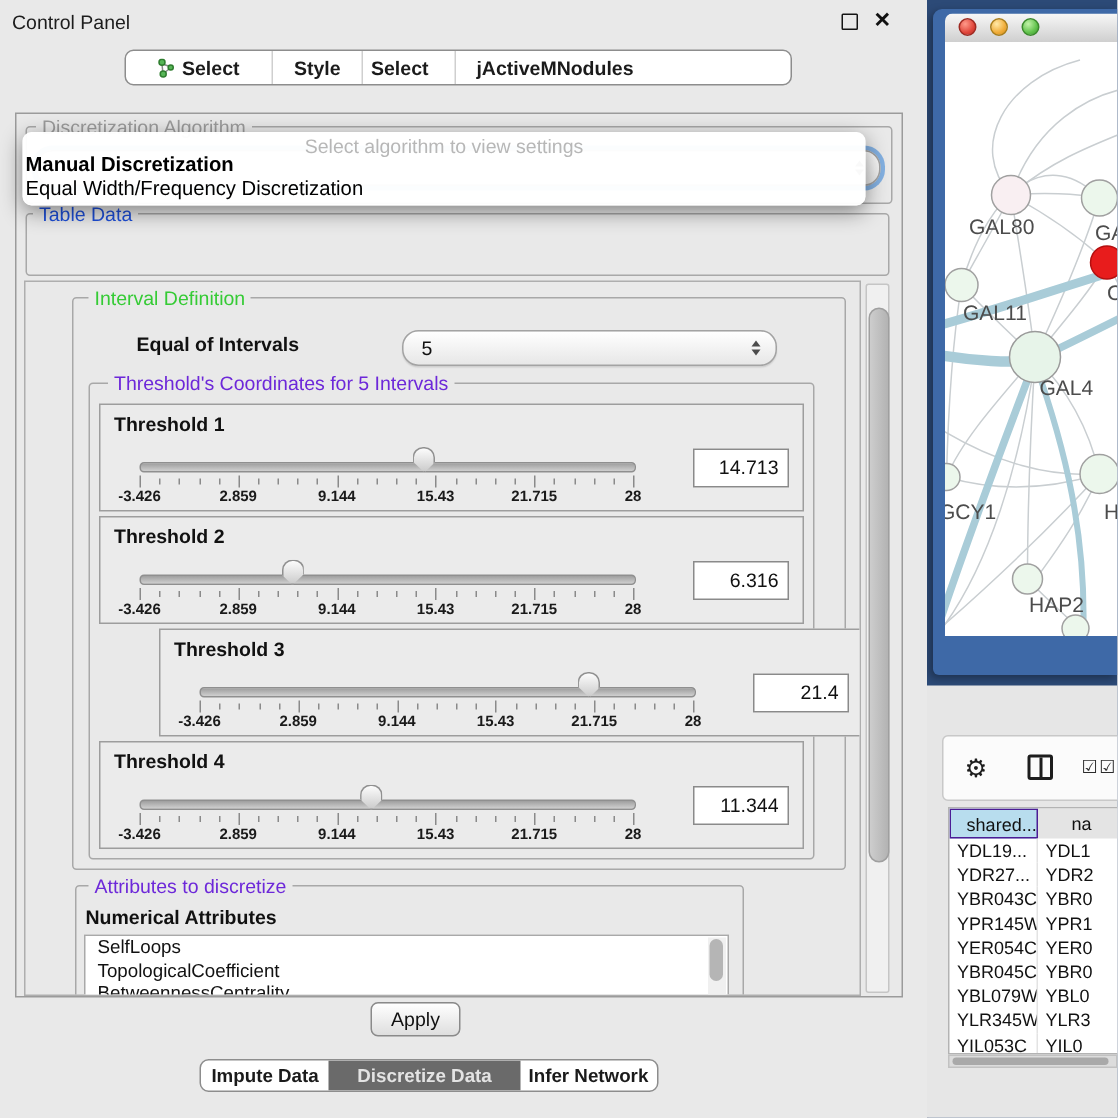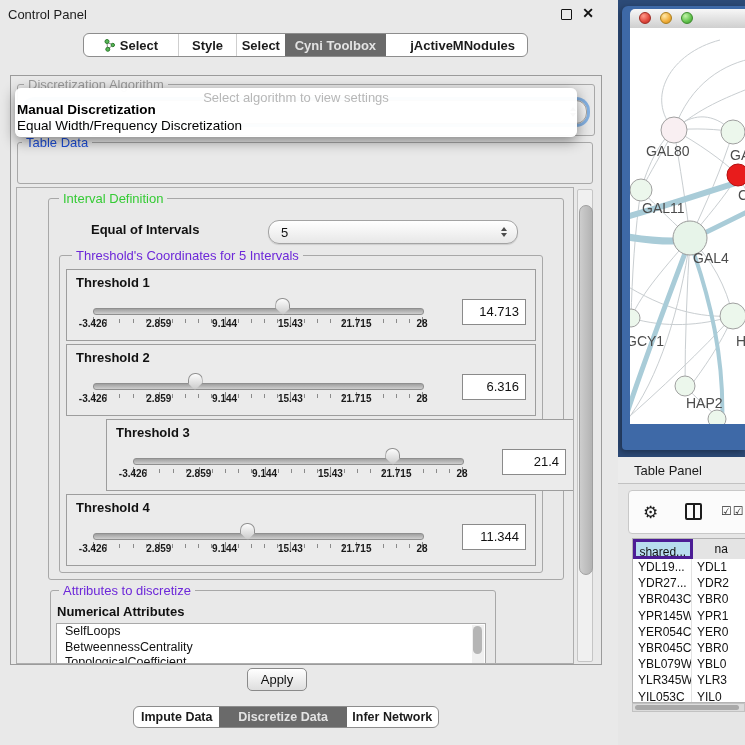--- a/index.html
+++ b/index.html
@@ -40,21 +40,21 @@
   
   .scrollpane{position:absolute;left:5px;top:111px;width:558px;height:477px;border:1px solid #aeaeae;background:#e9e9e9;overflow:hidden;box-sizing:border-box;}
   .v-scrollbar{position:absolute;left:566px;top:113px;width:16px;height:473px;background:#f0f0f0;border:1px solid #c5c5c5;border-radius:2px;box-sizing:border-box;}
   .v-thumb{position:absolute;left:1px;top:15px;width:12px;height:368px;background:linear-gradient(90deg,#cdcdcd,#b3b3b3);border:1px solid #9f9f9f;border-radius:7px;}
   
   .threshold-box{position:absolute;left:6px;width:470px;height:72px;background:#ebebeb;border:1px solid #9d9d9d;box-sizing:border-box;}
   .th-label{position:absolute;left:9px;top:5px;font-size:13px;font-weight:bold;color:#111;}
   .th-track{position:absolute;left:26px;top:38px;width:329px;height:5px;background:linear-gradient(#9f9f9f,#cfcfcf);border:1px solid #8f8f8f;border-radius:3px;cursor:pointer;}
   .th-thumb{position:absolute;top:28px;width:15px;height:17px;background:linear-gradient(#ffffff,#c9c9c9);box-shadow:inset 0 0 0 1px #909090;border-radius:7px 7px 0 0;clip-path:polygon(0 0,100% 0,100% 58%,50% 100%,0 58%);cursor:grab;}
   .tick{position:absolute;width:1px;background:#8a8a8a;}
-  .tick-label{position:absolute;top:48px;transform:translateX(-50%);font-size:10px;font-weight:bold;color:#1a1a1a;}
+  .tick-label{position:absolute;top:56px;transform:translateX(-50%);font-size:10px;font-weight:bold;color:#1a1a1a;}
   .th-value{position:absolute;left:395px;top:29px;width:64px;height:26px;background:#fff;border:1px solid #8a8a8a;box-sizing:border-box;font-size:13px;color:#111;text-align:right;line-height:24px;padding-right:6px;}
   
   .noi-label{position:absolute;left:42px;top:23px;font-size:13px;font-weight:bold;color:#111;}
   
   .attr-sub{position:absolute;left:6px;top:13px;font-size:13px;font-weight:bold;color:#111;}
   .attr-list{position:absolute;left:5px;top:32px;width:430px;height:46px;background:#fff;border:1px solid #a9a9a9;box-sizing:border-box;overflow:hidden;}
   .attr-item{font-size:12.5px;color:#111;padding-left:8px;line-height:15.5px;white-space:nowrap;cursor:pointer;}
   .attr-scroll{position:absolute;right:1px;top:1px;width:12px;height:42px;background:#f0f0f0;}
   .attr-thumb{position:absolute;left:1px;top:1px;width:9px;height:28px;background:#b5b5b5;border-radius:5px;}
   
@@ -75,21 +75,21 @@
   .tp-titlebar{position:absolute;left:0;top:0;width:127px;height:26px;background:#ececec;border-bottom:1px solid #c2c2c2;}
   .tp-title{position:absolute;left:16px;top:6px;font-size:13px;color:#1a1a1a;}
   .tp-toolbar{position:absolute;left:10px;top:33px;width:130px;height:44px;background:#fbfbfb;border:1px solid #c8c8c8;border-radius:4px;box-sizing:border-box;}
   .gear{position:absolute;left:14px;top:11px;font-size:17px;color:#1d1d1d;cursor:pointer;}
   .cols-icon{position:absolute;left:56px;top:12px;width:17px;height:17px;border:2px solid #1d1d1d;border-radius:2px;box-sizing:border-box;cursor:pointer;}
   .cols-icon::after{content:"";position:absolute;left:5.5px;top:0;width:2px;height:13px;background:#1d1d1d;}
   .checks{position:absolute;left:92px;top:13px;font-size:12px;color:#2a2a2a;letter-spacing:1px;cursor:pointer;}
   .tp-table{position:absolute;left:14px;top:81px;width:120px;height:165px;background:#fff;border:1px solid #b3b3b3;box-sizing:border-box;overflow:hidden;}
   .tp-head{display:flex;height:20px;}
   .tp-hcell{box-sizing:border-box;font-size:12px;color:#111;text-align:center;line-height:20px;border-right:1px solid #9db4c0;background:#e4e4e4;overflow:hidden;white-space:nowrap;cursor:pointer;}
-  .tp-hcell.sel{background:#b8ddee;border:3px solid #4c1d95;}
+  .tp-hcell.sel{background:#b8ddee;border:1px solid #4c1d95;text-align:right;}
   .tp-row{display:flex;height:16.2px;cursor:pointer;}
   .tp-cell{box-sizing:border-box;font-size:12px;color:#111;padding-left:5px;line-height:16px;white-space:nowrap;overflow:hidden;border-right:1px solid #e3e3e3;}
   .tp-hscroll{position:absolute;left:14px;top:246px;width:113px;height:9px;background:#dcdcdc;border:1px solid #c2c2c2;box-sizing:border-box;}
   .tp-hthumb{position:absolute;left:2px;top:1px;width:104px;height:5px;background:#a9a9a9;border-radius:3px;cursor:grab;}
   svg text{font-family:"Liberation Sans",sans-serif;}
 </style>
 </head>
 <body>
 
 <div class="screen">
@@ -111,23 +111,20 @@
               <circle cx="3.8" cy="10.3" r="2" fill="#57b657" stroke="#2f7d2f"></circle>
             </svg>
           </span>
           <span>Select</span>
         </div>
         <div class="seg" style="width: 60px;">
           <span>Style</span>
         </div>
         <div class="seg" style="width: 50px;">
           <span>Select</span>
-        </div>
-        <div class="seg sel" style="width: 105px;">
-          <span>Cyni Toolbox</span>
         </div>
         <div class="seg" style="width: 133px; margin-left: 12px;">
           <span>jActiveMNodules</span>
         </div>
       </nav>
 
     <div class="outer-box">
 
       <div class="group" style="left:6px;top:8px;width:578px;height:52px;">
         <span class="legend gray" style="left:6px;">Discretization Algorithm</span>
@@ -313,22 +310,22 @@
                 </div>
               </div>
           </div>
         </div>
 
         <div class="group" style="left:33px;top:402px;width:446px;height:90px;">
           <span class="legend blue" style="left:8px;">Attributes to discretize</span>
           <div class="attr-sub">Numerical Attributes</div>
           <div class="attr-list" id="attrList">
               <div class="attr-item">SelfLoops</div>
+              <div class="attr-item">TopologicalCoefficient</div>
               <div class="attr-item">BetweennessCentrality</div>
-              <div class="attr-item">TopologicalCoefficient</div>
               <div class="attr-scroll">
                 <div class="attr-thumb"></div>
               </div>
             </div>
         </div>
       </div>
 
       <div class="v-scrollbar">
         <div class="v-thumb"></div>
       </div>
@@ -401,23 +398,20 @@
           <text x="108" y="172" font-size="14" fill="#4c4c4c">C</text>
           <text x="12" y="185" font-size="14" fill="#4c4c4c">GAL11</text>
           <text x="63" y="235" font-size="14" fill="#4c4c4c">GAL4</text>
           <text x="-4" y="318" font-size="14" fill="#4c4c4c">GCY1</text>
           <text x="106" y="318" font-size="14" fill="#4c4c4c">H</text>
           <text x="56" y="380" font-size="14" fill="#4c4c4c">HAP2</text>
         </svg>
     </div>
 
     <div class="table-panel">
-      <div class="tp-titlebar">
-        <span class="tp-title">Table Panel</span>
-      </div>
       <div class="tp-toolbar">
         <span class="gear">⚙</span>
         <span class="cols-icon"></span>
         <span class="checks">☑☑</span>
       </div>
       <div class="tp-table" id="tpTable">
           <div class="tp-head">
             <div class="tp-hcell sel" style="width:74px;">shared...</div>
             <div class="tp-hcell" style="width:74px;">na</div>
           </div>

